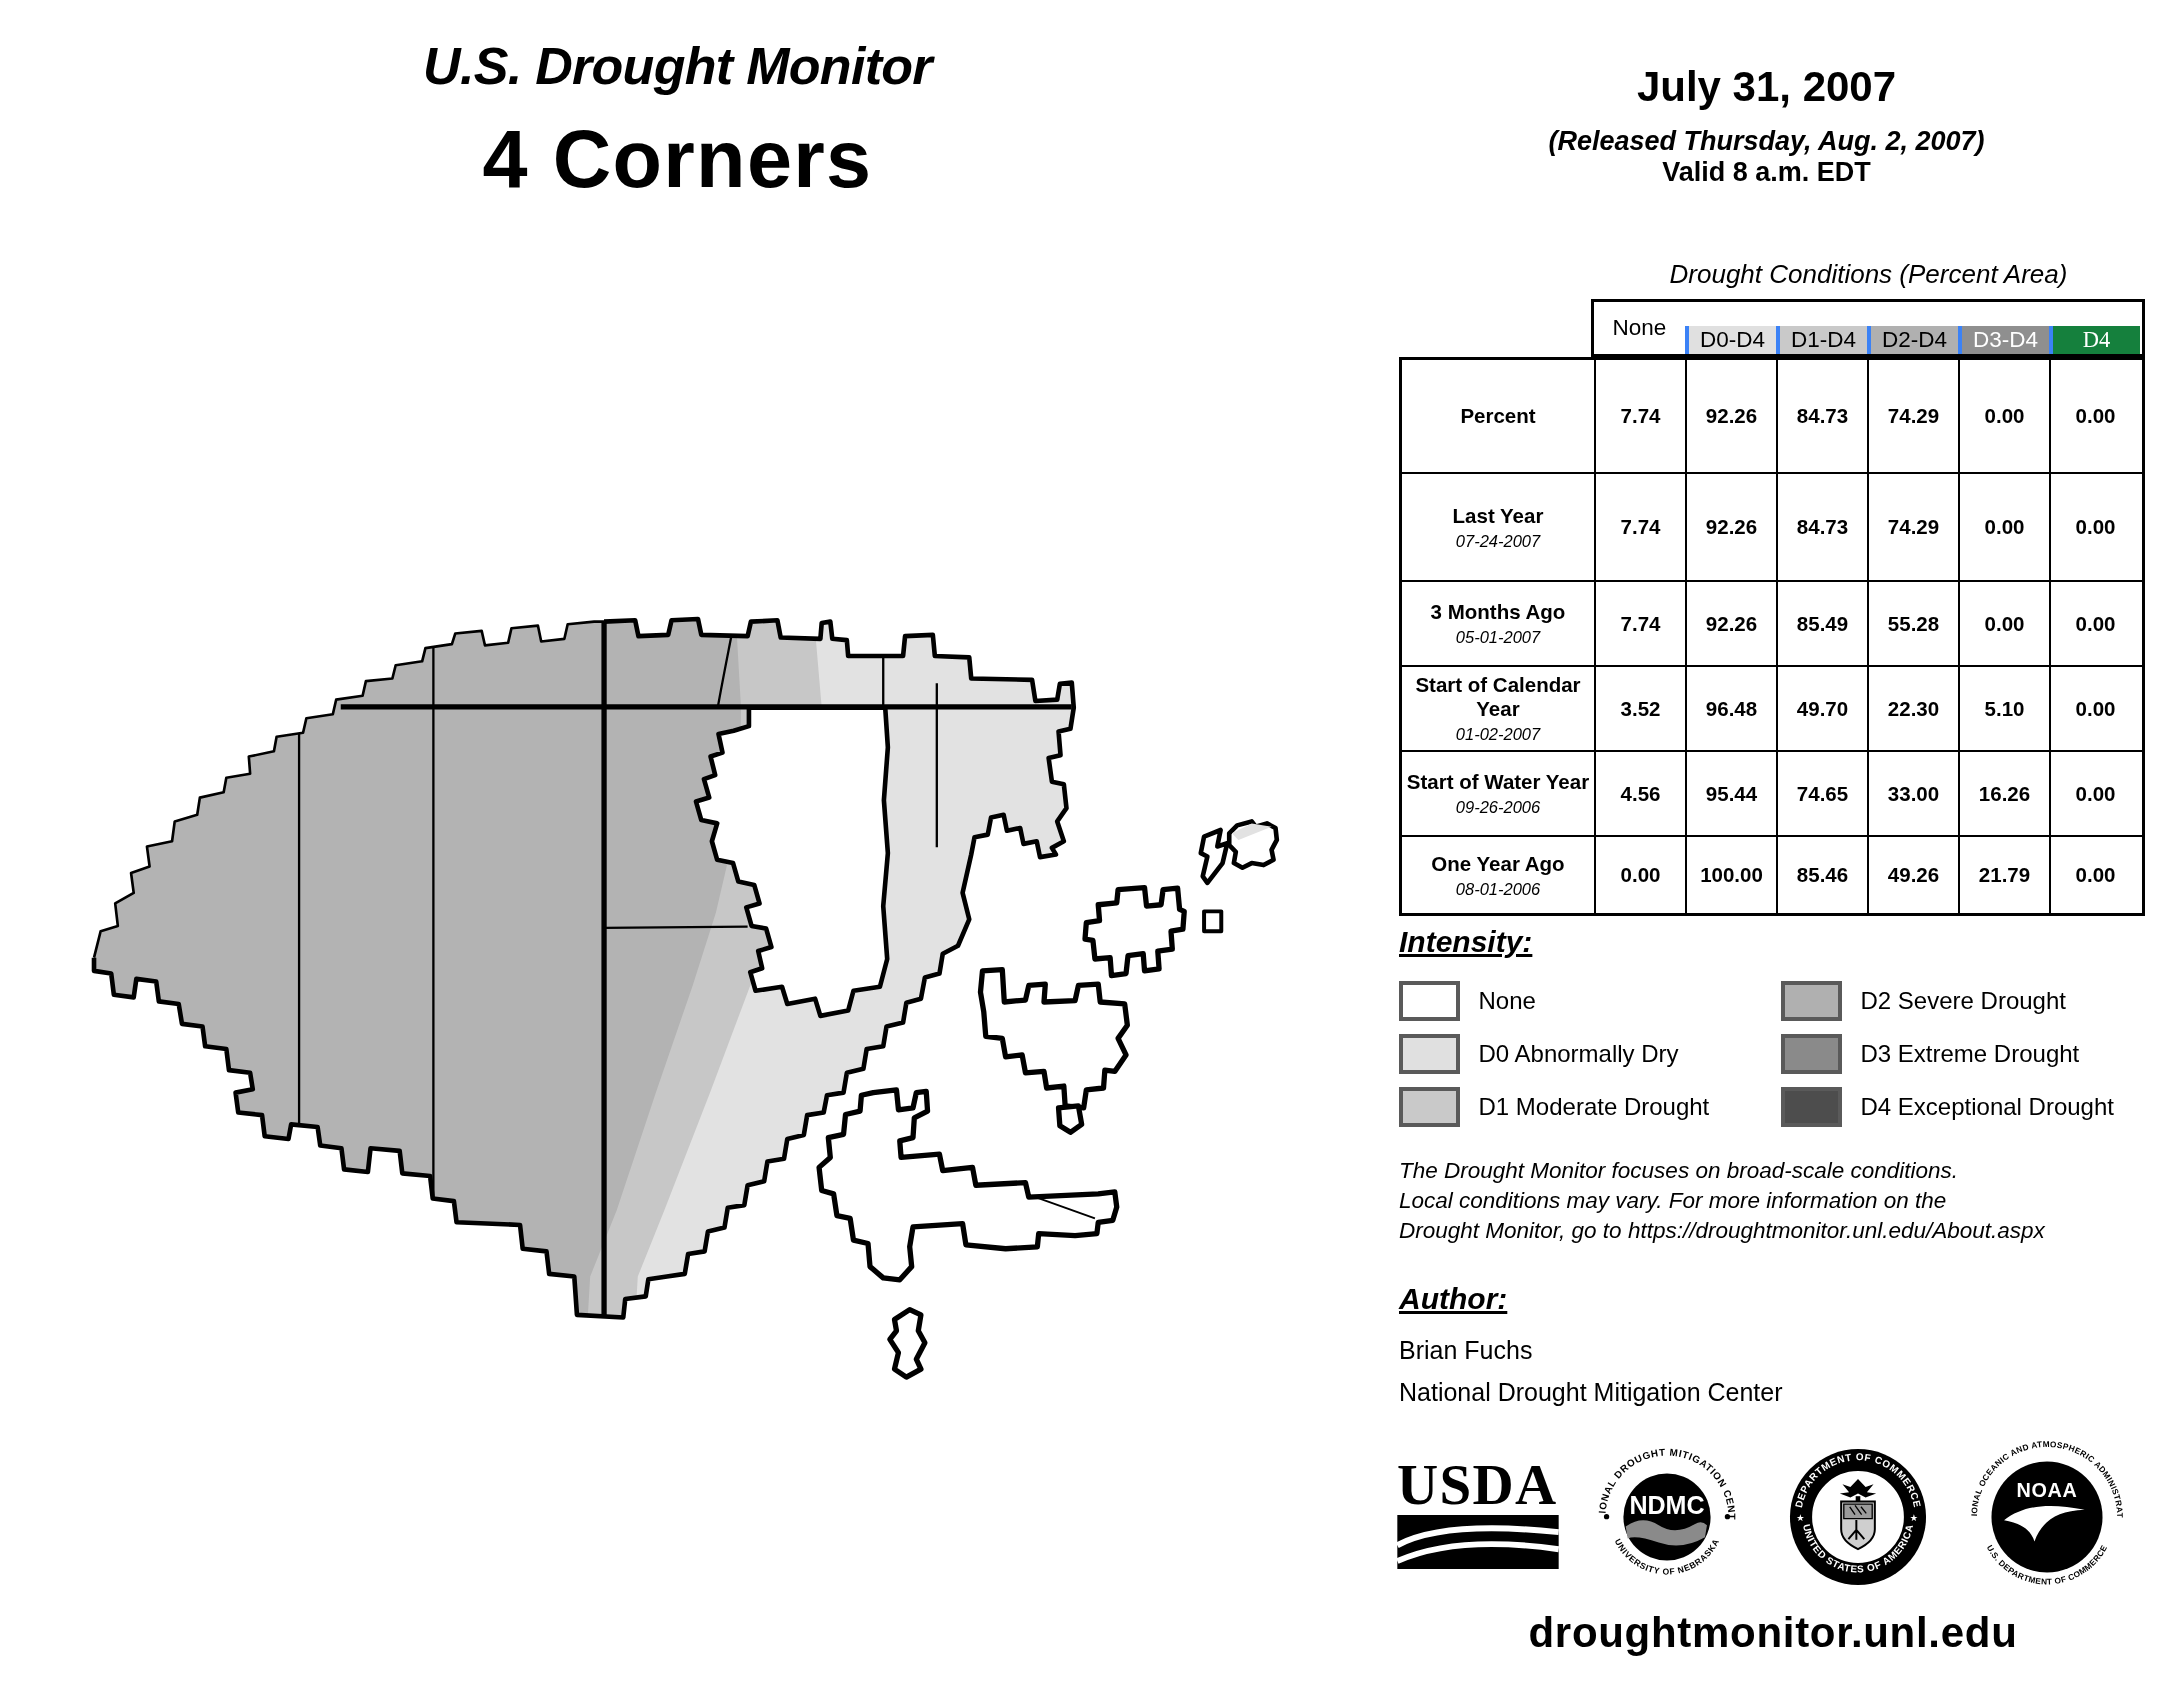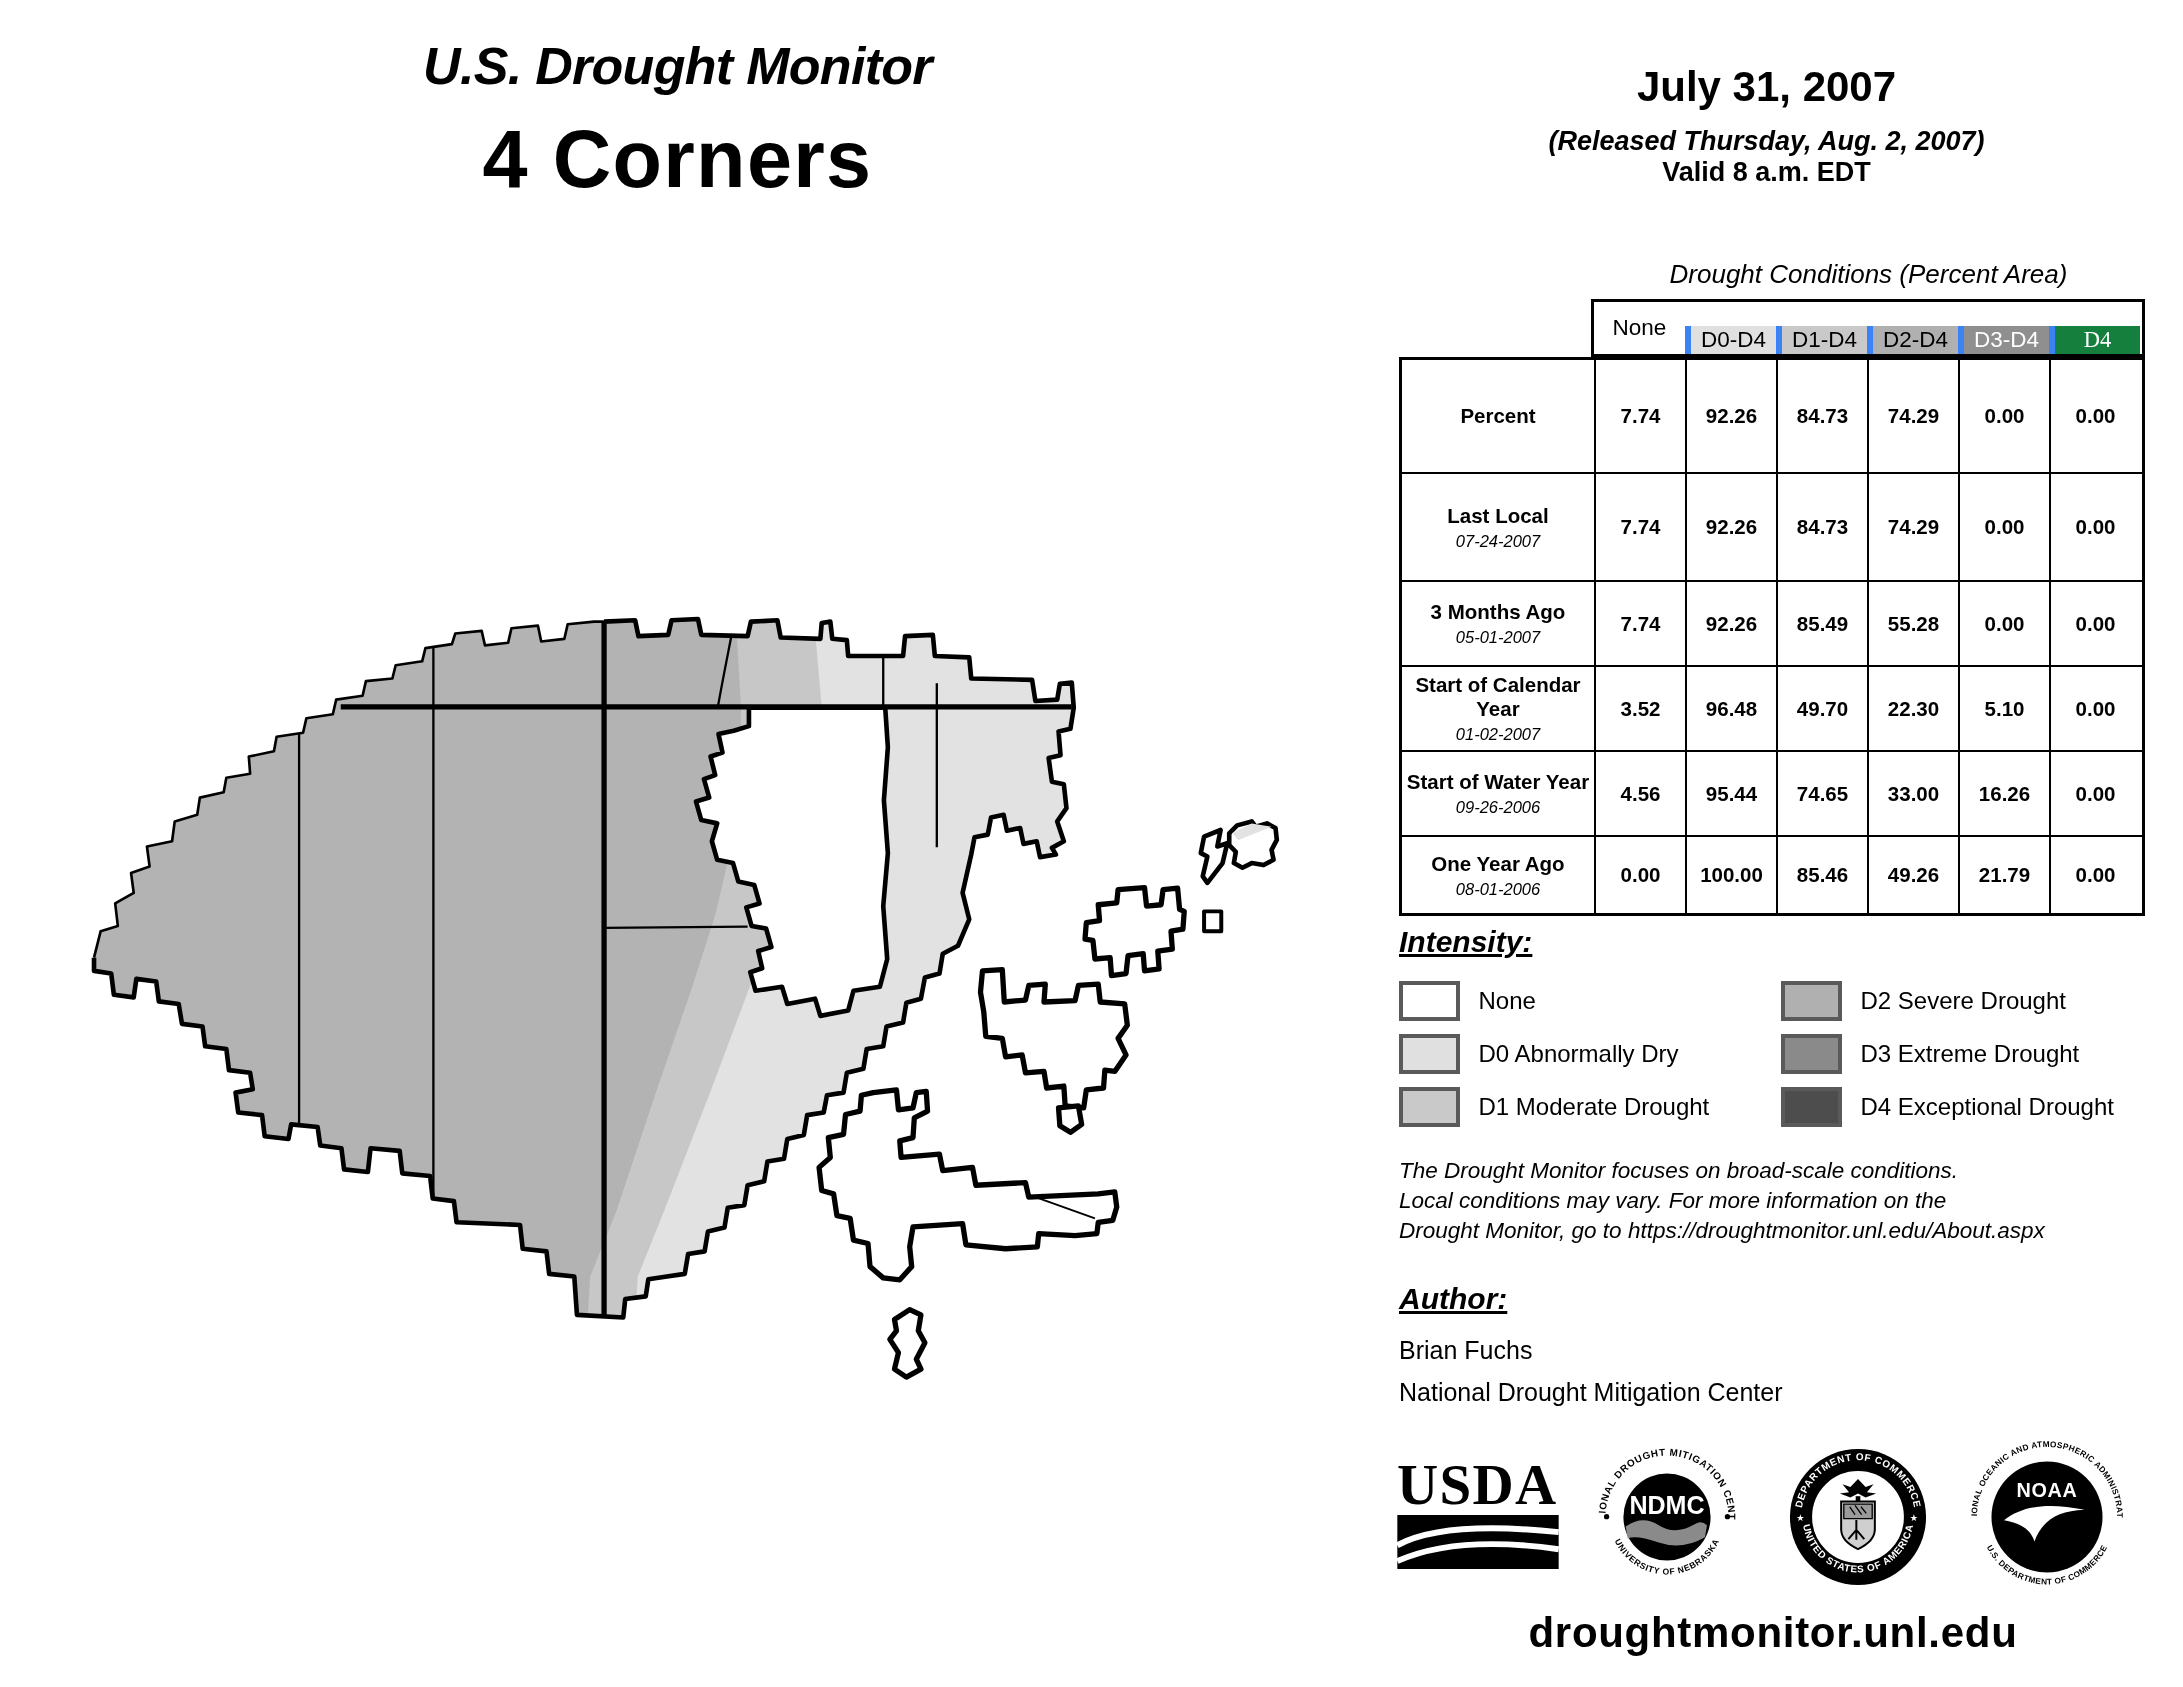--- a/index.html
+++ b/index.html
@@ -21,21 +21,21 @@
   .date-valid{font-size:27px;font-weight:bold;}
 
   
   .table-title{left:1588px;top:259px;width:561px;text-align:center;
     font-size:26px;font-style:italic;}
   .dm-table{left:1399px;top:299px;}
   .dm-head{margin-left:192px;width:554px;display:grid;
     grid-template-columns:repeat(6,91px);border:3.3px solid #000;box-sizing:border-box;height:58px;}
   .dm-head .hcell{display:flex;align-items:center;justify-content:center;
     font-size:22.5px;box-sizing:border-box;}
-  .dm-head .hcell + .hcell{border-left:6px solid #3b82f6;margin-top:24px;}
+  .dm-head .hcell + .hcell{border-left:4px solid #3b82f6;margin-top:24px;}
   .dm-body{width:746px;border:3.3px solid #000;box-sizing:border-box;background:#fff;}
   .trow{display:grid;grid-template-columns:192px repeat(6,91px);box-sizing:border-box;}
   .trow + .trow{border-top:2px solid #000;}
   .tcell{display:flex;align-items:center;justify-content:center;box-sizing:border-box;
     font-size:20.5px;}
   .tcell + .tcell{border-left:2px solid #000;font-weight:bold;}
   .labcell{flex-direction:column;padding:4px 2.6px;text-align:center;}
   .rowlab{font-weight:bold;font-size:20.5px;line-height:24px;}
   .rowdate{font-style:italic;font-size:16.5px;margin-top:4px;}
   .light-text{color:#ffffff;}
@@ -104,21 +104,21 @@
       <div class="tcell">7.74</div>
       <div class="tcell">92.26</div>
       <div class="tcell">84.73</div>
       <div class="tcell">74.29</div>
       <div class="tcell">0.00</div>
       <div class="tcell">0.00</div>
     </div>
 
     <div class="trow" style="height:108px">
       <div class="tcell labcell">
-        <span class="rowlab">Last Local</span>
+        <span class="rowlab">Last Year</span>
         <span class="rowdate">07-24-2007</span>
       </div>
       <div class="tcell">7.74</div>
       <div class="tcell">92.26</div>
       <div class="tcell">84.73</div>
       <div class="tcell">74.29</div>
       <div class="tcell">0.00</div>
       <div class="tcell">0.00</div>
     </div>
 

